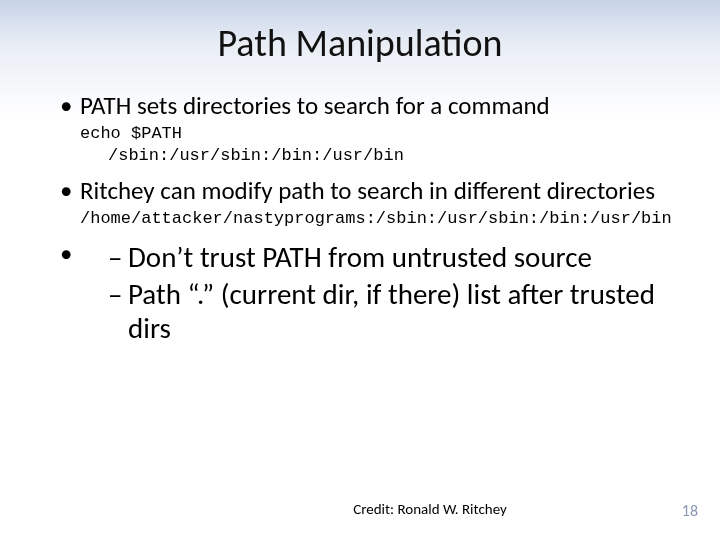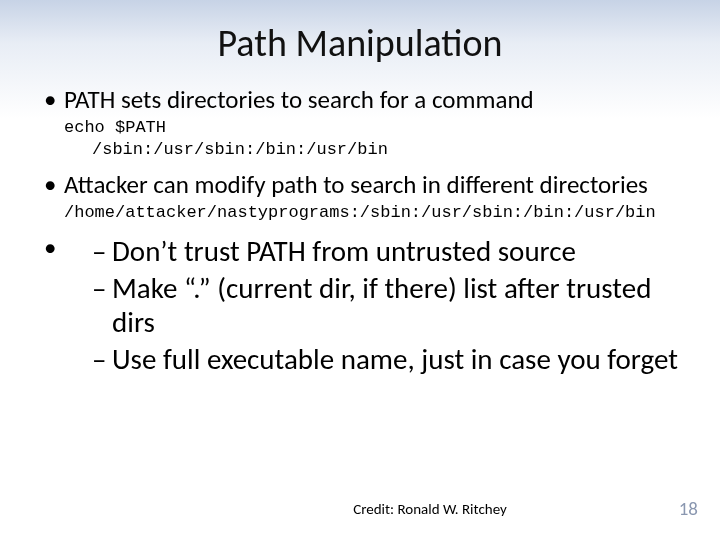--- a/index.html
+++ b/index.html
@@ -24,21 +24,21 @@
     padding-top: 20px;
     padding-bottom: 10px;
     font-weight: 400;
     color: #111;
   }
   .content {
     padding: 0 40px 0 40px;
   }
   ul.bullets {
     list-style: none;
-    margin: 0;
+    margin: 16px;
     padding: 0;
   }
   ul.bullets > li {
     position: relative;
     padding-left: 24px;
     font-size: 25px;
     line-height: 1.15;
     margin-top: 10px;
     color: #000;
   }
@@ -85,51 +85,50 @@
     width: 100%;
     text-align: center;
     font-size: 15px;
     color: #000;
     left: 70px;
   }
   .pagenum {
     position: absolute;
     right: 22px;
     bottom: 20px;
-    font-size: 19px;
+    font-size: 16px;
     color: #8a97b0;
   }
 </style>
 </head>
 <body>
 
 <div class="slide">
 
   <div class="title">Path Manipulation</div>
 
   <div class="content">
     <ul class="bullets">
 
       <li>
         <span>PATH sets directories to search for a command</span>
         <div class="code"><span>echo $PATH</span>
 <span class="ind">/sbin:/usr/sbin:/bin:/usr/bin</span></div>
       </li>
 
       <li>
-        <span>Attacker can modify path to search in different directories</span>
+        <span>Ritchey can modify path to search in different directories</span>
         <div class="code"><span>/home/attacker/nastyprograms:/sbin:/usr/sbin:/bin:/usr/bin</span></div>
       </li>
 
 
       <li>
         <ul class="sub">
           <li><span>Don’t trust PATH from untrusted source</span></li>
-          <li><span>Make “.” (current dir, if there) list after trusted dirs</span></li>
-          <li><span>Use full executable name, just in case you forget</span></li>
+          <li><span>Path “.” (current dir, if there) list after trusted dirs</span></li>
         </ul>
       </li>
 
     </ul>
   </div>
 
   <div class="credit">Credit: Ronald W. Ritchey</div>
   <div class="pagenum">18</div>
 
 </div>

